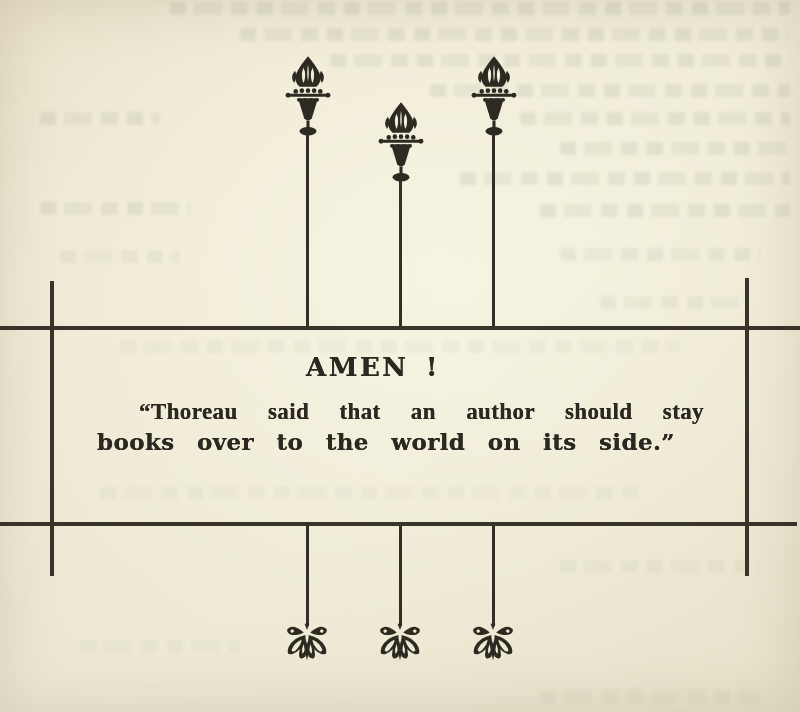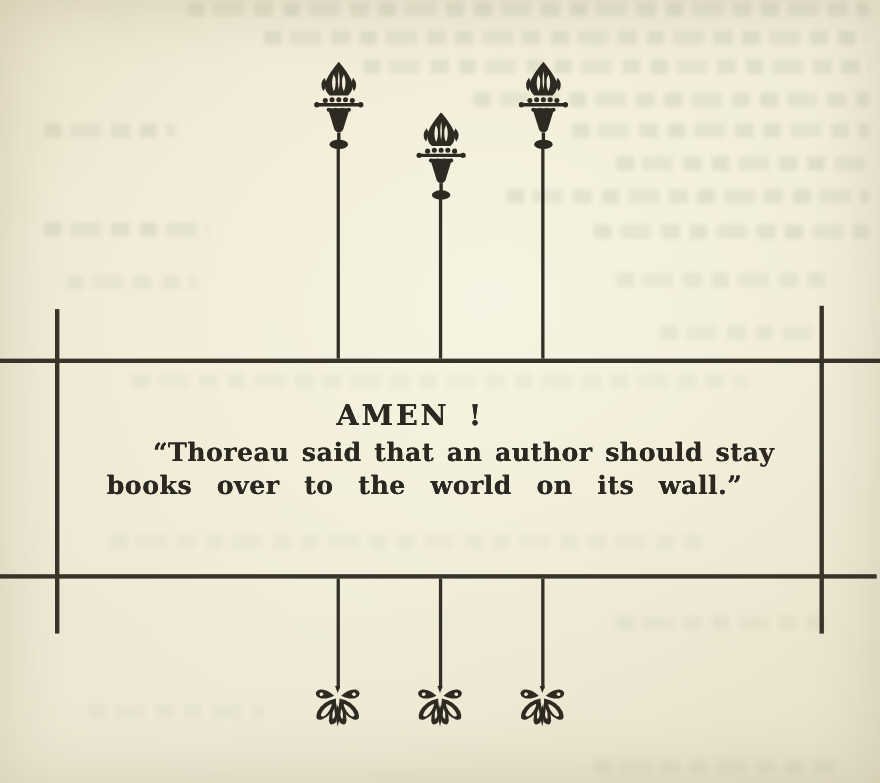--- a/index.html
+++ b/index.html
@@ -16,31 +16,31 @@
     position:absolute;height:13px;filter:blur(1.7px);opacity:.45;border-radius:3px;pointer-events:none;
     background:repeating-linear-gradient(90deg,
       rgba(125,136,110,.30) 0 16px, rgba(125,136,110,0) 16px 24px,
       rgba(125,136,110,.22) 24px 52px, rgba(125,136,110,0) 52px 61px,
       rgba(125,136,110,.27) 61px 78px, rgba(125,136,110,0) 78px 87px);
   }
   .rule{position:absolute;background:#38342a;}
   .stem{position:absolute;width:3px;background:#332f26;}
   .orn{position:absolute;}
   .amen{
-    position:absolute;left:51px;top:363px;width:644px;text-align:center;
+    position:absolute;left:51px;top:352px;width:644px;text-align:center;
     font-weight:bold;font-size:26px;letter-spacing:2.5px;word-spacing:6px;color:#2c2821;
     text-shadow:0 0 .5px #2c2821;
   }
   .quote{
     position:absolute;left:97px;top:397px;width:607px;
     font-weight:bold;font-size:23px;color:#2c2821;letter-spacing:.4px;
     text-shadow:0 0 .4px #2c2821;
   }
   .qline{display:block;line-height:30px;text-align:justify;text-align-last:justify;}
-  .qline-first{text-indent:42px;}
+  .qline-first{text-indent:42px;font-family:Liberation Serif, serif;}
   .qline-last{text-align:left;text-align-last:left;word-spacing:14px;}
   .defs{position:absolute;width:0;height:0;overflow:hidden;}
 </style>
 </head>
 <body>
 
 <div class="page">
 
   <svg class="defs" aria-hidden="true">
     <symbol id="orn-torch" viewBox="0 0 60 104">
@@ -130,16 +130,16 @@
   <svg class="orn" style="left:376px;top:622px" width="48" height="45">
       <use href="#orn-palmette"></use>
     </svg>
   <svg class="orn" style="left:469px;top:622px" width="48" height="45">
       <use href="#orn-palmette"></use>
     </svg>
 
   <div class="amen">AMEN !</div>
   <div class="quote">
     <span class="qline qline-first">“Thoreau said that an author should stay</span>
-    <span class="qline qline-last">books over to the world on its wall.”</span>
+    <span class="qline qline-last">books over to the world on its side.”</span>
   </div>
 
 </div>
 
 </body></html>

